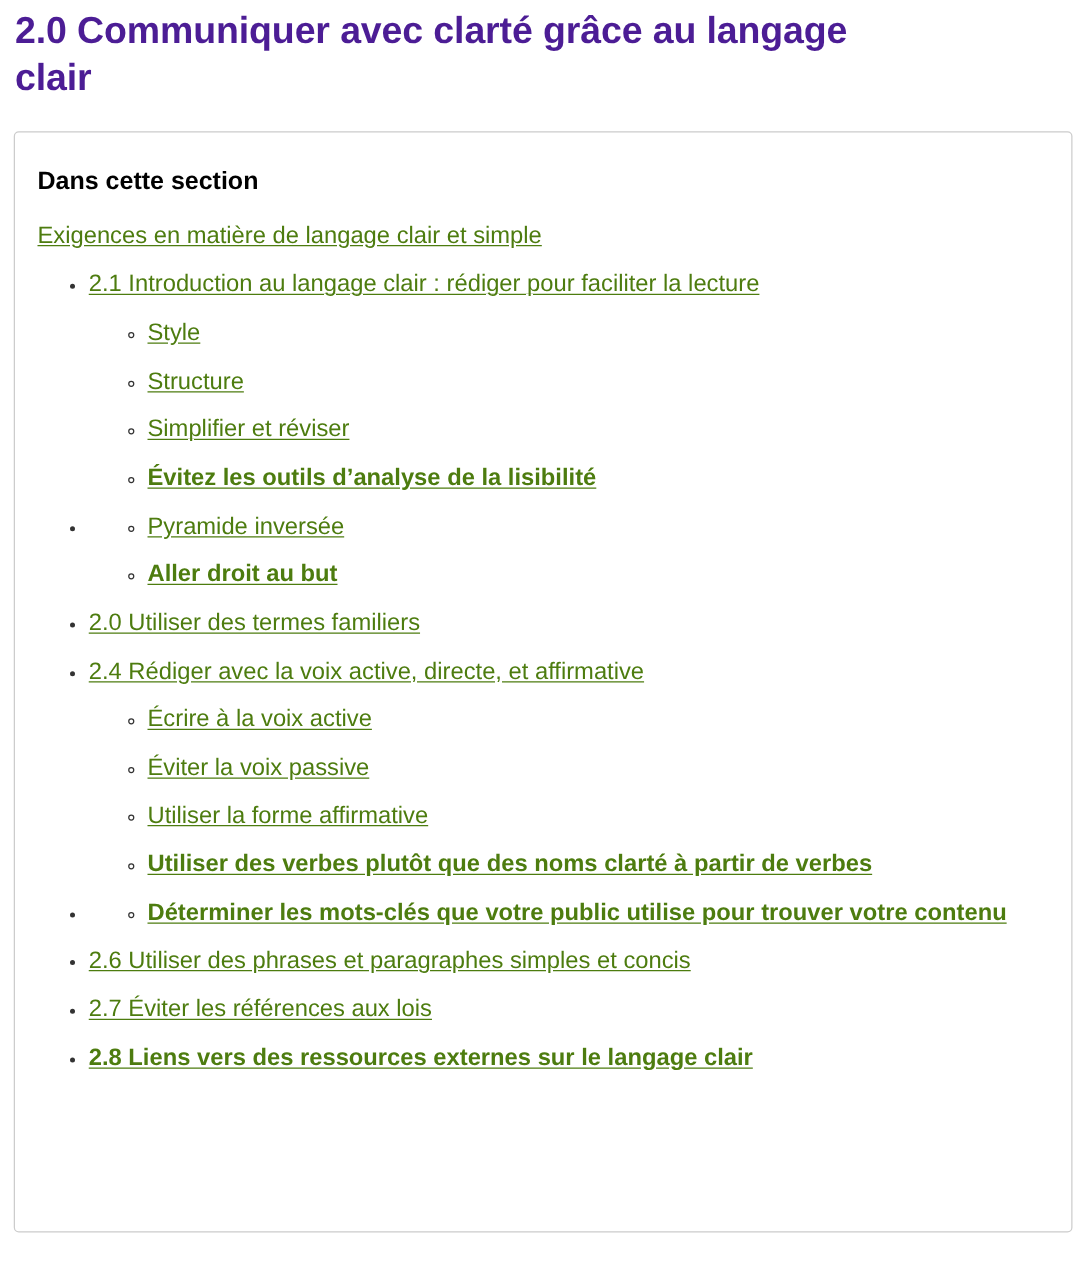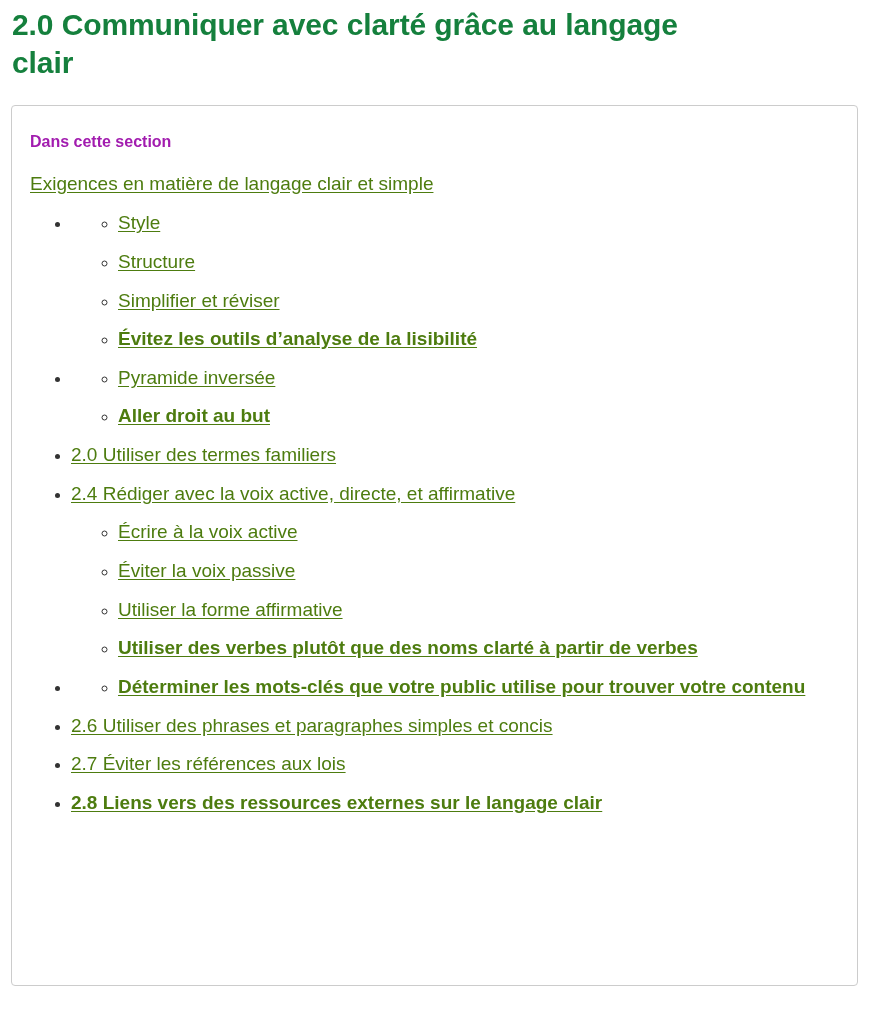--- a/index.html
+++ b/index.html
@@ -23,43 +23,43 @@
     padding: 0;
   }
 
   
   .page-title {
     margin: 0;
     padding: 6px 12px 0 12px;
     font-size: 30px;
     line-height: 1.28;
     font-weight: bold;
-    color: #15803d;
+    color: #4c1d95;
     letter-spacing: -0.1px;
     max-width: 700px;
   }
 
   
   .section-card {
     margin: 22px 11px 0 11px;
     border: 1px solid #cccccc;
     border-radius: 4px;
     background: #ffffff;
     box-sizing: border-box;
     width: 847px;
     min-height: 881px;
     padding: 20px 18px 24px 18px;
   }
 
   .card-heading {
     margin: 6px 0 0 0;
-    font-size: 16px;
+    font-size: 20px;
     line-height: 1.3;
     font-weight: bold;
-    color: #a21caf;
+    color: #000000;
   }
 
   
   a.lnk {
     color: #4d7c0f;
     text-decoration: underline;
     text-underline-offset: 2px;
     font-size: 19px;
     line-height: 1.35;
     cursor: pointer;
@@ -128,20 +128,21 @@
 
     <h2 class="card-heading">Dans cette section</h2>
 
     <p class="intro-link">
       <a class="lnk" href="#">Exigences en matière de langage clair et simple</a>
     </p>
 
     <ul class="toc">
 
       <li>
+        <a class="lnk" href="#">2.1 Introduction au langage clair : rédiger pour faciliter la lecture</a>
         <ul class="sub">
           <li>
             <a class="lnk" href="#">Style</a>
           </li>
           <li>
             <a class="lnk" href="#">Structure</a>
           </li>
           <li>
             <a class="lnk" href="#">Simplifier et réviser</a>
           </li>

